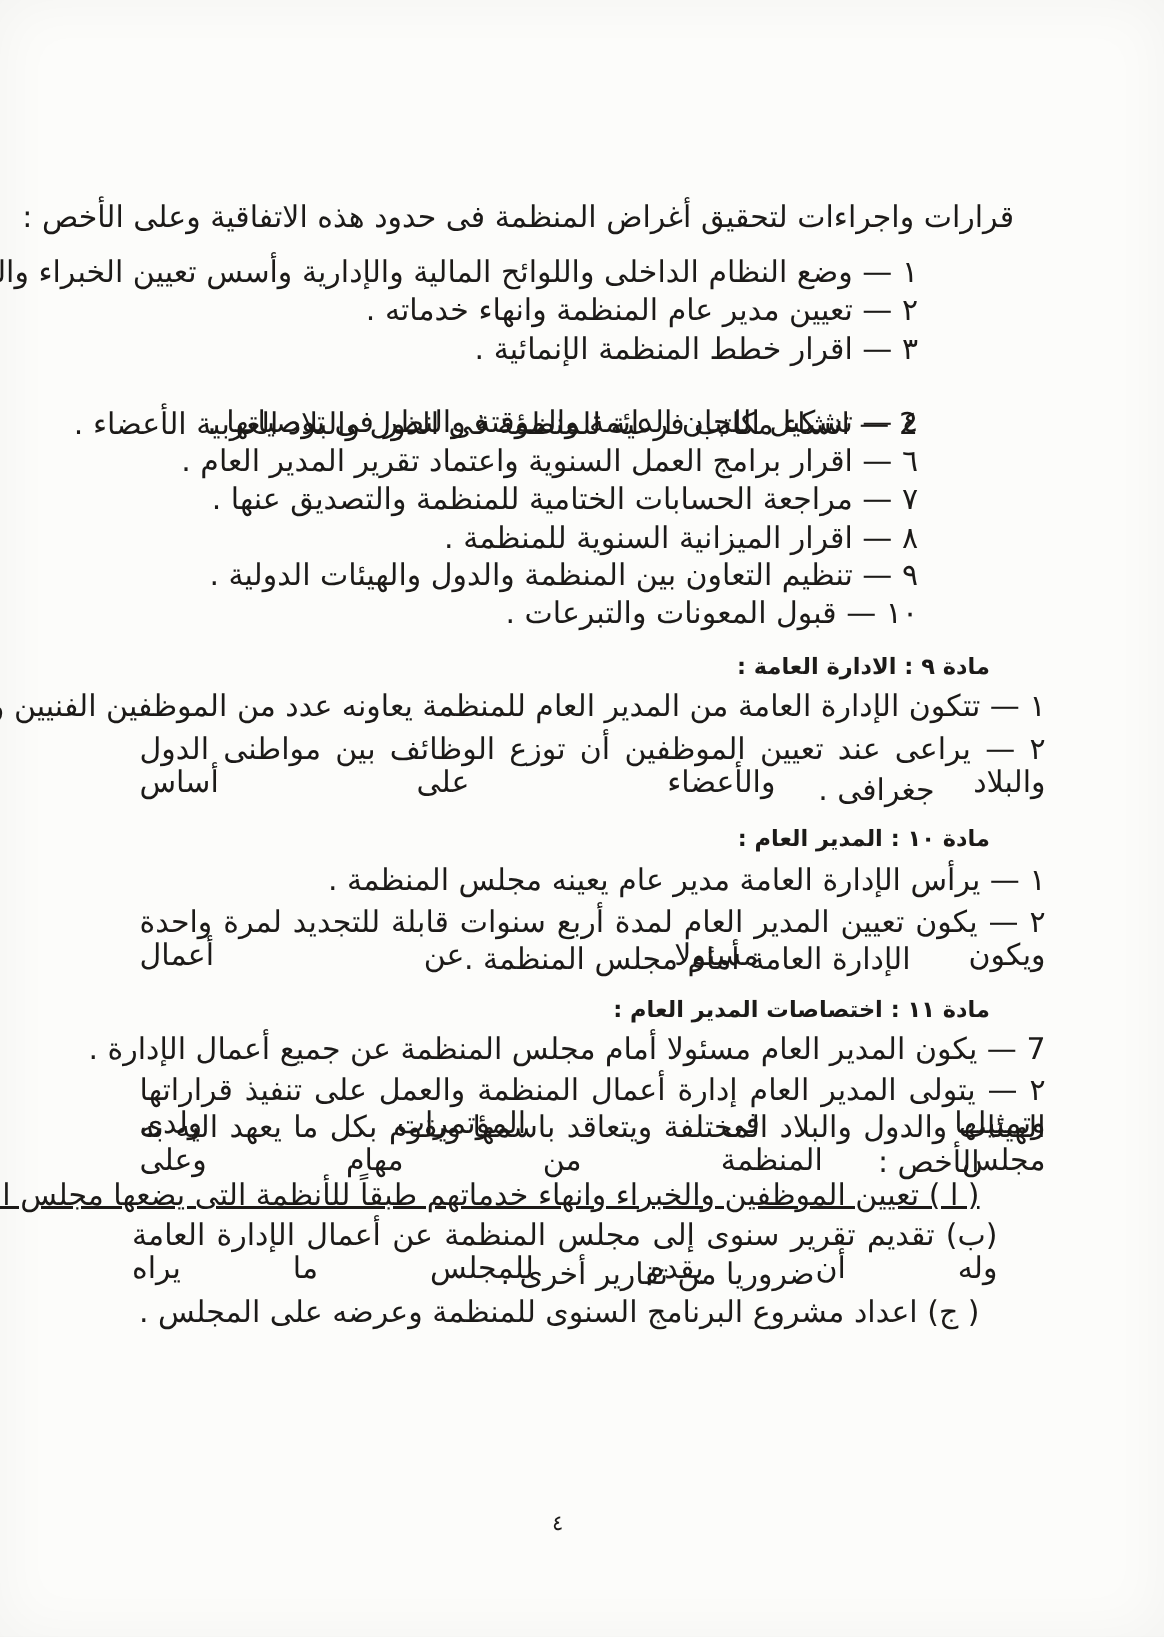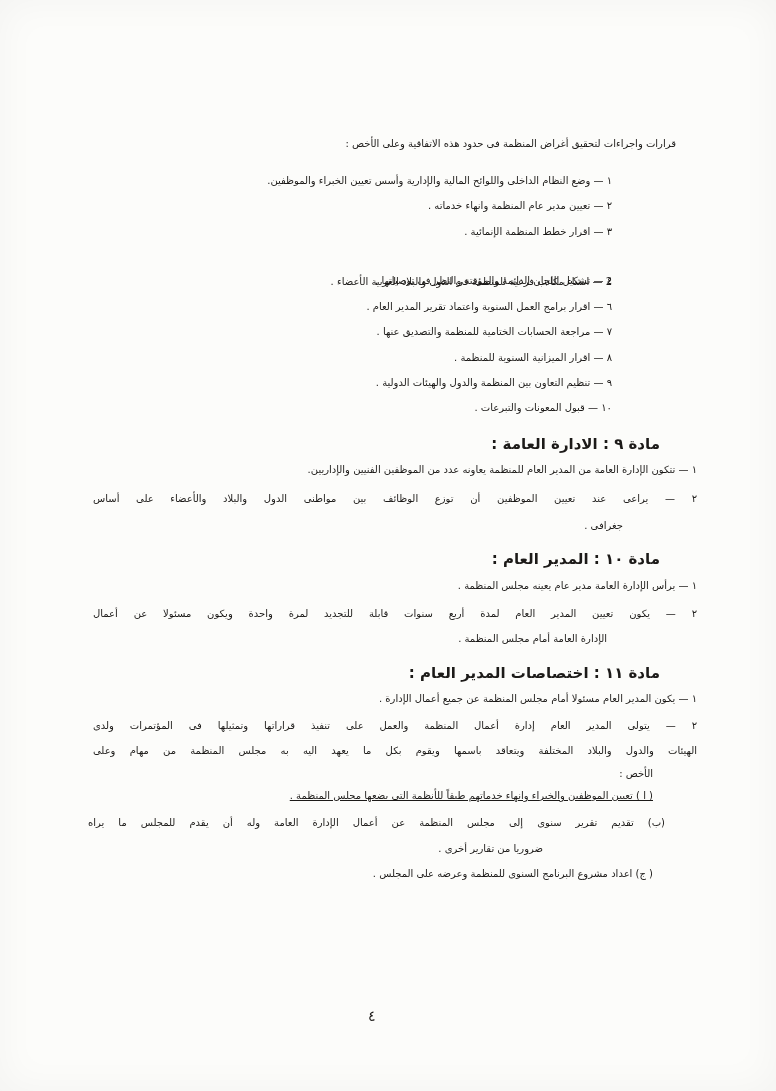--- a/index.html
+++ b/index.html
@@ -19,21 +19,21 @@
     height: 1091px;
     background: #fcfcfa;
     box-shadow: inset 0 0 40px rgba(0,0,0,0.04);
     color: #1c1a18;
   }
   .line {
     position: absolute;
     direction: rtl;
     unicode-bidi: embed;
     white-space: nowrap;
-    font-size: 10px;
+    font-size: 20px;
     line-height: 22px;
     color: #1c1a18;
     letter-spacing: 0.1px;
   }
   .line.heading {
     font-weight: bold;
     font-size: 15px;
   }
   .line.just {
     white-space: normal;
@@ -96,21 +96,21 @@
       <div class="line ln10 list-item">١٠ — قبول المعونات والتبرعات .</div>
       <div class="line ln11 heading">مادة ٩ : الادارة العامة :</div>
       <div class="line ln12 item">١ — تتكون الإدارة العامة من المدير العام للمنظمة يعاونه عدد من الموظفين الفنيين والإداريين.</div>
       <div class="line ln13 item just">٢ — يراعى عند تعيين الموظفين أن توزع الوظائف بين مواطنى الدول والبلاد والأعضاء على أساس</div>
       <div class="line ln14 continuation">جغرافى .</div>
       <div class="line ln15 heading">مادة ١٠ : المدير العام :</div>
       <div class="line ln16 item">١ — يرأس الإدارة العامة مدير عام يعينه مجلس المنظمة .</div>
       <div class="line ln17 item just">٢ — يكون تعيين المدير العام لمدة أربع سنوات قابلة للتجديد لمرة واحدة ويكون مسئولا عن أعمال</div>
       <div class="line ln18 continuation">الإدارة العامة أمام مجلس المنظمة .</div>
       <div class="line ln19 heading">مادة ١١ : اختصاصات المدير العام :</div>
-      <div class="line ln20 item">١ — يكون المدير العام مسئولا أمام مجلس المنظمة عن جميع أعمال الإدارة .</div>
+      <div class="line ln20 item">7 — يكون المدير العام مسئولا أمام مجلس المنظمة عن جميع أعمال الإدارة .</div>
       <div class="line ln21 item just">٢ — يتولى المدير العام إدارة أعمال المنظمة والعمل على تنفيذ قراراتها وتمثيلها فى المؤتمرات ولدى</div>
       <div class="line ln22 continuation just">الهيئات والدول والبلاد المختلفة ويتعاقد باسمها ويقوم بكل ما يعهد اليه به مجلس المنظمة من مهام وعلى</div>
       <div class="line ln23 continuation">الأخص :</div>
       <div class="line ln24 lettered-item">( ا ) تعيين الموظفين والخبراء وانهاء خدماتهم طبقاً للأنظمة التى يضعها مجلس المنظمة .</div>
       <div class="line ln25 lettered-item just">(ب) تقديم تقرير سنوى إلى مجلس المنظمة عن أعمال الإدارة العامة وله أن يقدم للمجلس ما يراه</div>
       <div class="line ln26 continuation">ضروريا من تقارير أخرى .</div>
       <div class="line ln27 lettered-item">( ج) اعداد مشروع البرنامج السنوى للمنظمة وعرضه على المجلس .</div>
     </div>
   <div class="page-number">٤</div>
 </div>

